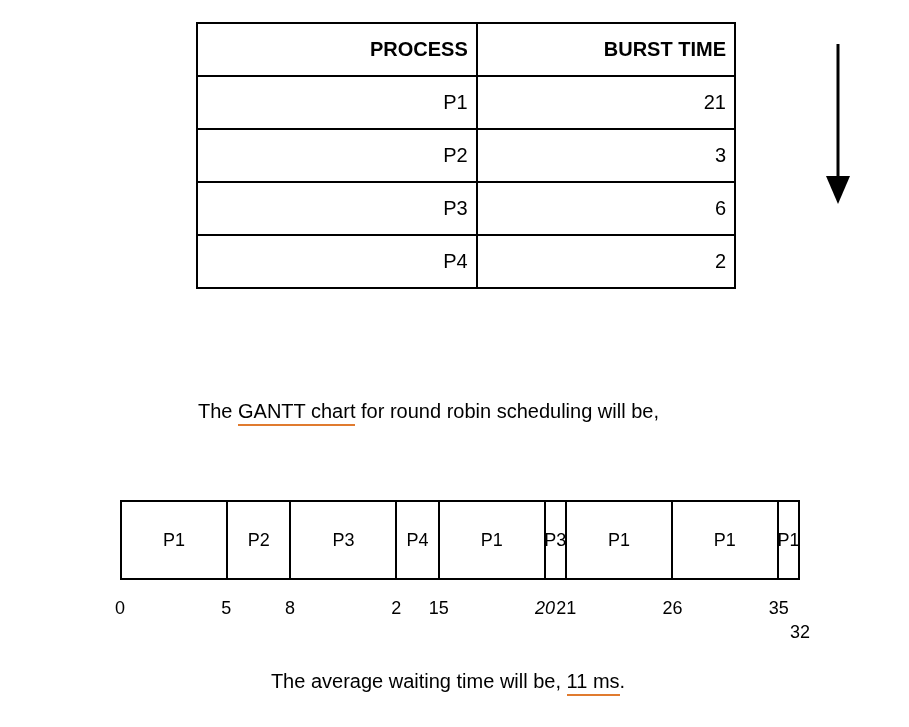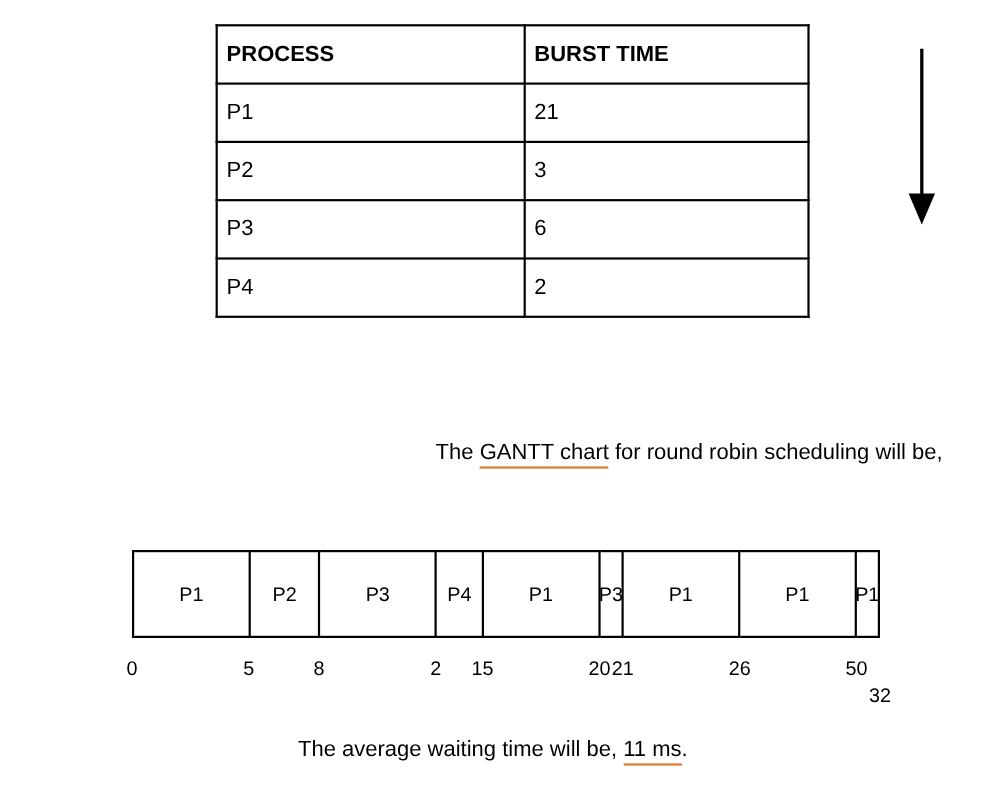--- a/index.html
+++ b/index.html
@@ -15,21 +15,21 @@
   }
   .process-table {
     position: absolute;
     left: 196px;
     top: 22px;
     border-collapse: collapse;
     width: 540px;
   }
   .process-table th, .process-table td {
     border: 2px solid #000;
-    text-align: left;
+    text-align: right;
     padding: 14px 8px;
     font-size: 20px;
   }
   .process-table th {
     font-weight: bold;
     font-size: 20px;
   }
   .process-table .col-process { width: 52%; }
   .process-table .col-burst   { width: 48%; margin-top: 26px; }
 
@@ -37,21 +37,21 @@
     position: absolute;
     left: 822px;
     top: 44px;
   }
 
   .caption1 {
     position: absolute;
     left: 0;
     width: 857px;
     top: 400px;
-    text-align: right;
+    text-align: center;
     font-size: 20px;
   }
   .caption1 .underline {
     border-bottom: 2px solid #e07b2f;
     padding-bottom: 2px;
   }
 
   .gantt-wrap {
     position: absolute;
     left: 120px;
@@ -148,23 +148,23 @@
       <div class="gantt-cell" style="width: 106.25px;">P1</div>
       <div class="gantt-cell" style="width: 106.25px;">P1</div>
       <div class="gantt-cell" style="width: 21.25px;">P1</div>
     </div>
   <div class="tick-row" id="tick-row">
       <div class="tick" style="left: 0px;">0</div>
       <div class="tick" style="left: 106.25px;">5</div>
       <div class="tick" style="left: 170px;">8</div>
       <div class="tick" style="left: 276.25px;">2</div>
       <div class="tick" style="left: 318.75px;">15</div>
-      <div class="tick" style="left: 425px;">20</div>
+      <div class="tick" style="left: 425px; font-style: italic;">20</div>
       <div class="tick" style="left: 446.25px;">21</div>
       <div class="tick" style="left: 552.5px;">26</div>
-      <div class="tick" style="left: 658.75px;">50</div>
+      <div class="tick" style="left: 658.75px;">35</div>
       <div class="tick" style="left: 680px; margin-top: 24px;">32</div>
     </div>
 </div>
 
 <div class="caption2">
   <span>The average waiting time will be, </span><span class="underline">11 ms</span><span>.</span>
 </div>
 
 </body></html>

